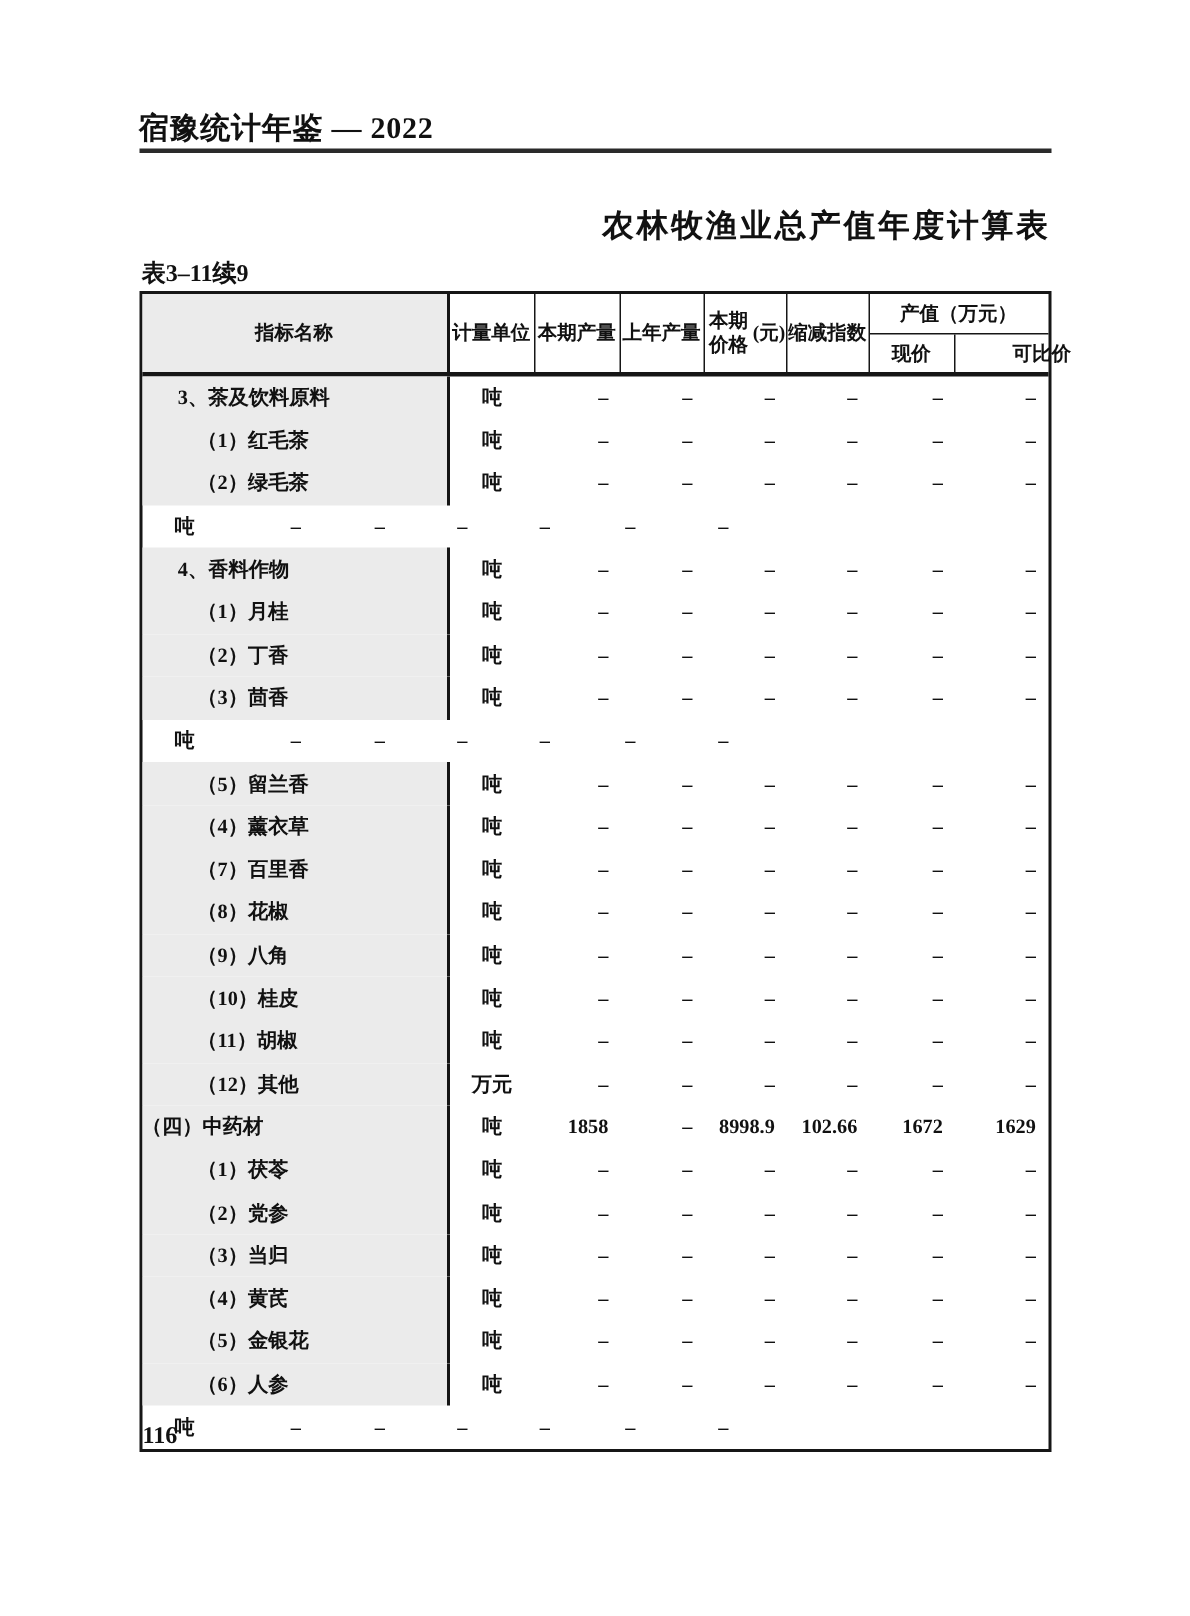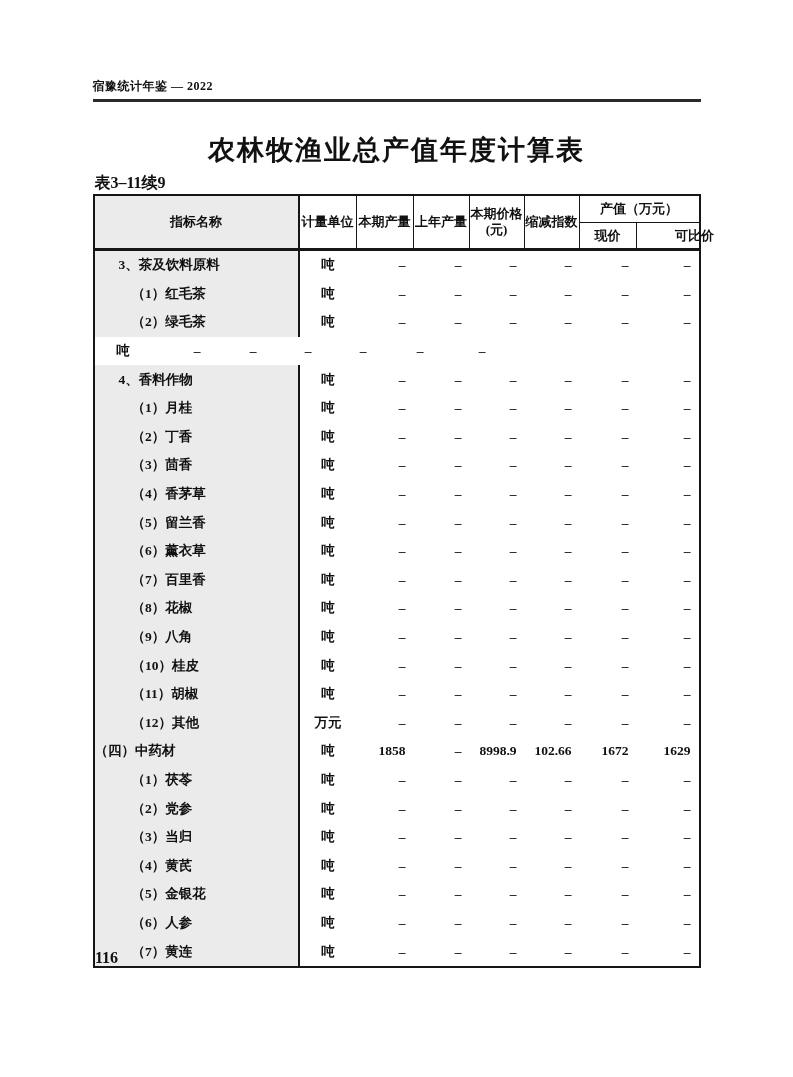--- a/index.html
+++ b/index.html
@@ -8,28 +8,28 @@
     width: 793px; height: 1077px;
     font-family: "Liberation Serif", "DejaVu Serif", serif;
     color: #111;
     position: relative;
     overflow: hidden;
   }
   .content { width: 608px; margin: 0 auto; padding-top: 76px; }
 
   
   .yearbook-head {
-    font-size: 12px; font-weight: 700; letter-spacing: 0.5px;
+    font-size: 20px; font-weight: 700; letter-spacing: 0.5px;
     line-height: 20px; padding-bottom: 3px;
   }
   .head-rule { height: 3px; background: #2a2a2a; }
 
   
   .page-title {
-    text-align: center; font-size: 27px; font-weight: 700;
+    text-align: right; font-size: 21px; font-weight: 700;
     letter-spacing: 2px; margin-top: 33px; line-height: 30px;
   }
   .table-label {
     font-size: 16px; font-weight: 700; margin-top: 9px;
     line-height: 18px; padding-left: 2px; margin-bottom: 2px;
   }
 
   
   :root { --shade: #ebebeb; --line: #161616; }
   .stat-table { width: 608px; border: 2px solid var(--line); background: #fff; }
@@ -37,21 +37,21 @@
   .thead { display: flex; height: 55px; border-bottom: 3px solid var(--line); }
   .th {
     display: flex; align-items: center; justify-content: center;
     text-align: center; font-weight: 700; font-size: 13px;
     border-right: 1px solid var(--line); line-height: 16px;
   }
   .c-ind   { width: 205px; background: var(--shade); border-right-width: 2px; }
   .c-unit  { width: 57px; }
   .c-n1    { width: 57px; }
   .c-n2    { width: 56px; }
-  .c-price { width: 55px; flex-direction: column; }
+  .c-price { width: 55px; flex-direction: row; }
   .c-defl  { width: 55px; text-align: right; }
   .c-group { width: 119px; display: flex; flex-direction: column; }
   .group-top {
     height: 27px; border-bottom: 1px solid var(--line);
     display: flex; align-items: center; justify-content: center;
     font-weight: 700; font-size: 13px;
   }
   .group-bottom { flex: 1; display: flex; }
   .group-bottom .th { flex: none; height: 100%; }
   .sub1 { width: 57px; font-family: Liberation Serif, serif; }
@@ -190,21 +190,20 @@
     <div class="td td-unit">吨</div>
     <div class="td td-v td-v1">–</div>
     <div class="td td-v td-v2">–</div>
     <div class="td td-v td-v3">–</div>
     <div class="td td-v td-v4">–</div>
     <div class="td td-v td-v5">–</div>
     <div class="td td-v td-v6">–</div>
   </div>
 
   <div class="tr">
-    <div class="td td-ind lv3">（4）香茅草</div>
     <div class="td td-unit">吨</div>
     <div class="td td-v td-v1">–</div>
     <div class="td td-v td-v2">–</div>
     <div class="td td-v td-v3">–</div>
     <div class="td td-v td-v4">–</div>
     <div class="td td-v td-v5">–</div>
     <div class="td td-v td-v6">–</div>
   </div>
 
   <div class="tr">
@@ -212,21 +211,21 @@
     <div class="td td-unit">吨</div>
     <div class="td td-v td-v1">–</div>
     <div class="td td-v td-v2">–</div>
     <div class="td td-v td-v3">–</div>
     <div class="td td-v td-v4">–</div>
     <div class="td td-v td-v5">–</div>
     <div class="td td-v td-v6">–</div>
   </div>
 
   <div class="tr">
-    <div class="td td-ind lv3">（6）薰衣草</div>
+    <div class="td td-ind lv3">（4）薰衣草</div>
     <div class="td td-unit">吨</div>
     <div class="td td-v td-v1">–</div>
     <div class="td td-v td-v2">–</div>
     <div class="td td-v td-v3">–</div>
     <div class="td td-v td-v4">–</div>
     <div class="td td-v td-v5">–</div>
     <div class="td td-v td-v6">–</div>
   </div>
 
   <div class="tr">
@@ -366,21 +365,20 @@
     <div class="td td-unit">吨</div>
     <div class="td td-v td-v1">–</div>
     <div class="td td-v td-v2">–</div>
     <div class="td td-v td-v3">–</div>
     <div class="td td-v td-v4">–</div>
     <div class="td td-v td-v5">–</div>
     <div class="td td-v td-v6">–</div>
   </div>
 
   <div class="tr">
-    <div class="td td-ind lv3">（7）黄连</div>
     <div class="td td-unit">吨</div>
     <div class="td td-v td-v1">–</div>
     <div class="td td-v td-v2">–</div>
     <div class="td td-v td-v3">–</div>
     <div class="td td-v td-v4">–</div>
     <div class="td td-v td-v5">–</div>
     <div class="td td-v td-v6">–</div>
   </div>
 </div>
     </div>

